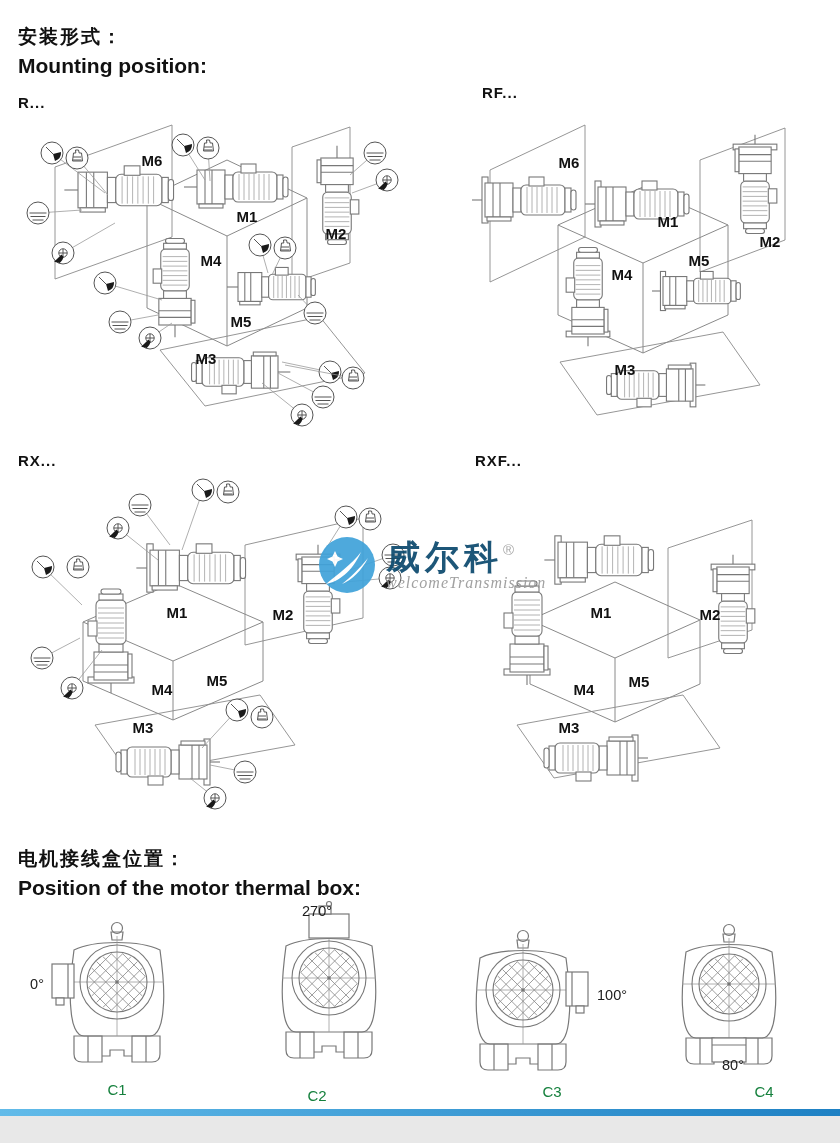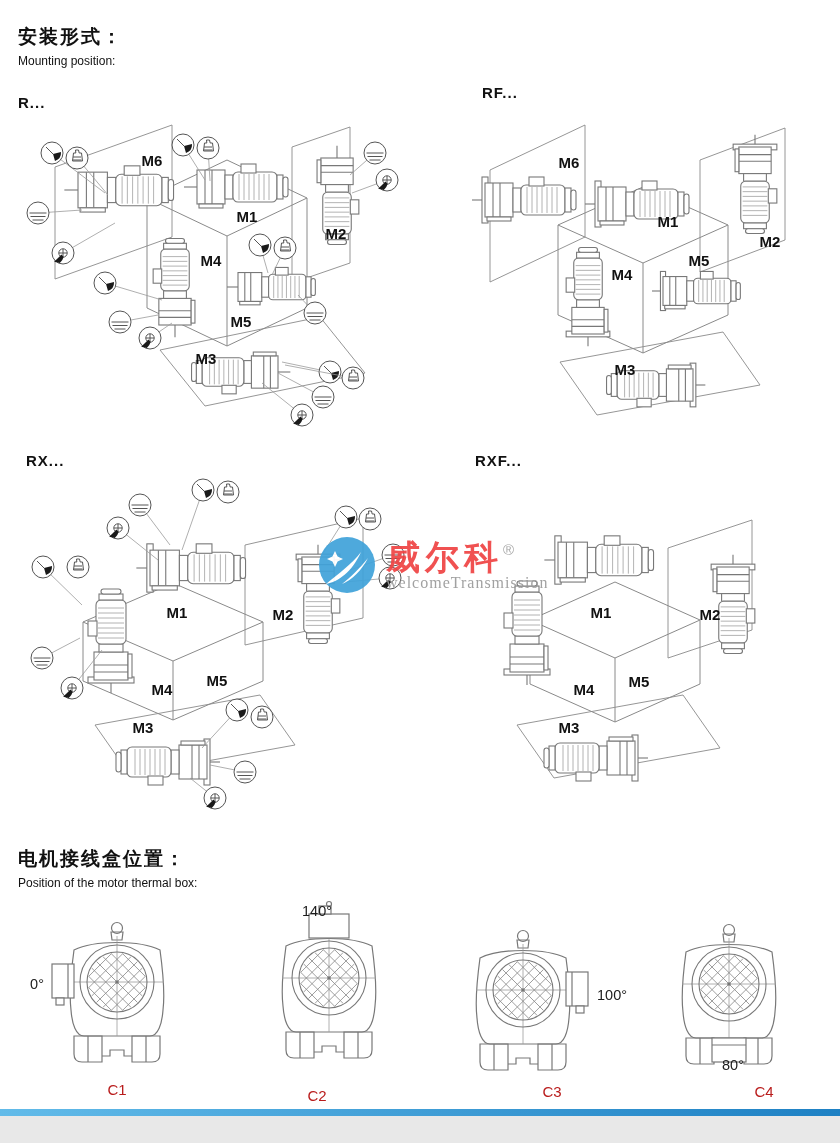--- a/index.html
+++ b/index.html
@@ -1,46 +1,46 @@
 <!DOCTYPE html>
 <html><head>
 <meta charset="utf-8">
 <style>
   html,body{margin:0;padding:0;background:#e8e8e8;}
   #page{position:relative;width:840px;height:1116px;background:#ffffff;overflow:hidden;
         font-family:"Liberation Sans", sans-serif;color:#111;padding-left:36px;}
   .abs{position:absolute;}
   .h-zh{font-size:19px;font-weight:bold;letter-spacing:2px;}
-  .h-en{font-size:12px;font-weight:normal;}
+  .h-en{font-size:21px;font-weight:bold;}
   .series{font-size:15px;font-weight:bold;letter-spacing:1px;}
   .ang{font-size:14.5px;color:#1c1c1c;text-align:center;width:50px;}
-  .cl{font-size:15px;color:#b91c1c;text-align:center;width:40px;}
+  .cl{font-size:15px;color:#15803d;text-align:center;width:40px;}
   .diag{position:absolute;}
   #pagenum{font-size:14px;color:#222;margin-top:48px;}
   #wm{position:absolute;left:316px;top:532px;display:flex;align-items:flex-start;z-index:5;opacity:.93;}
   #wm-text{margin-left:8px;position:relative;top:8px;}
-  #wm-zh{font-size:34px;font-weight:bold;color:#ef4444;letter-spacing:5px;line-height:1;}
+  #wm-zh{font-size:34px;font-weight:bold;color:#0c4a6e;letter-spacing:5px;line-height:1;}
   #wm-reg{font-size:15px;color:#a2a2a2;vertical-align:14px;letter-spacing:0;}
-  #wm-en{font-family:"Liberation Serif", serif;font-size:16px;color:#9a9a9a;
+  #wm-en{font-family:"Liberation Serif", serif;font-style:italic;font-size:16px;color:#9a9a9a;
          margin-top:0px;letter-spacing:1px;}
   #accentbar{position:absolute;left:0;right:0;bottom:0;height:7px;
              background:linear-gradient(90deg,#62bbe9,#1b7ec2);}
   svg text{font-family:"Liberation Sans", sans-serif;}
 </style>
 </head>
 <body>
 
 <div id="page">
 
   <div class="abs h-zh" style="left:18px;top:24px">安装形式：</div>
   <div class="abs h-en" style="left:18px;top:54px">Mounting position:</div>
 
   <div class="abs series" style="left:18px;top:94px">R...</div>
   <div class="abs series" style="left:482px;top:84px">RF...</div>
-  <div class="abs series" style="left:26px;top:452px">RX...</div>
+  <div class="abs series" style="left:18px;top:452px">RX...</div>
   <div class="abs series" style="left:475px;top:452px">RXF...</div>
 
   <div class="diag" id="diag-R" style="left:10px;top:115px"><svg width="410" height="330" viewBox="0 0 410 330">
         <g stroke="#8a8a8a" fill="none" stroke-width="0.9">
           <polygon points="45 52 162 10 162 122 45 164"></polygon>
           <polygon points="282 32 340 12 340 148 282 168"></polygon>
           <polygon points="150 235 310 202 355 258 195 291"></polygon>
         </g>
         <g stroke="#8a8a8a" fill="none" stroke-width="1">
           <polygon points="217,45 297,83 217,121 137,83"></polygon>
@@ -1000,21 +1000,21 @@
           </g>
         </g>
         <circle cx="67" cy="80" r="1.8" fill="#777"></circle>
         <g stroke="#787878" fill="#fff" stroke-width="1.2">
           <rect x="50" y="134" width="34" height="24"></rect>
           <line x1="50" y1="141" x2="84" y2="141"></line>
         </g>
       </svg></div>
 
   <div class="abs ang" style="left:12px;top:976px">0°</div>
-  <div class="abs ang" style="left:292px;top:903px">140°</div>
+  <div class="abs ang" style="left:292px;top:903px">270°</div>
   <div class="abs ang" style="left:587px;top:987px">100°</div>
   <div class="abs ang" style="left:708px;top:1057px">80°</div>
 
   <div class="abs cl" style="left:97px;top:1081px">C1</div>
   <div class="abs cl" style="left:297px;top:1087px">C2</div>
   <div class="abs cl" style="left:532px;top:1083px">C3</div>
   <div class="abs cl" style="left:744px;top:1083px">C4</div>
 
   <div class="abs" id="pagenum" style="right:10px;top:1116px">12</div>
 

